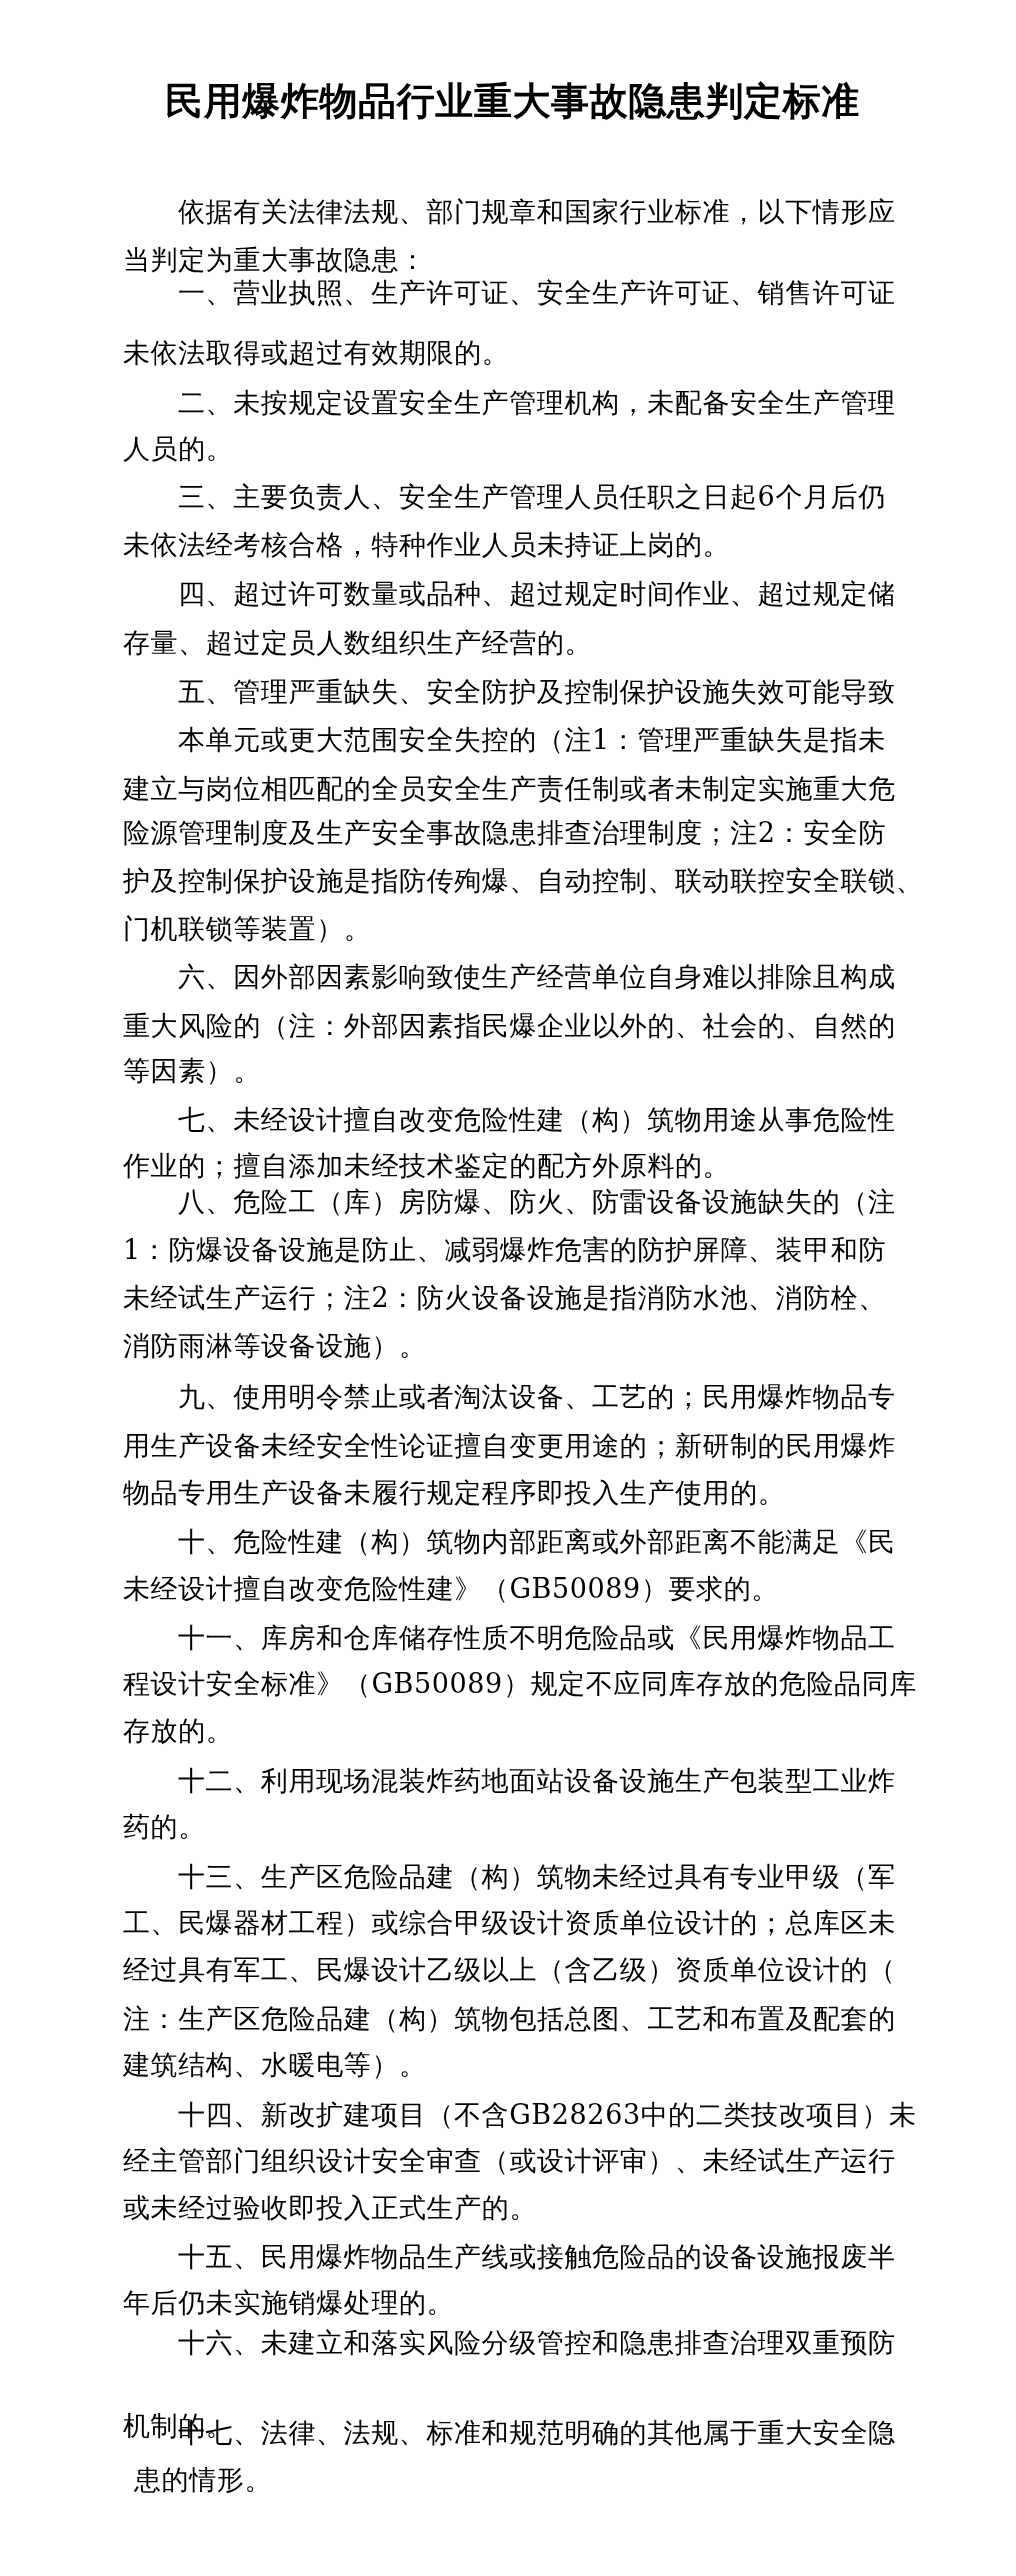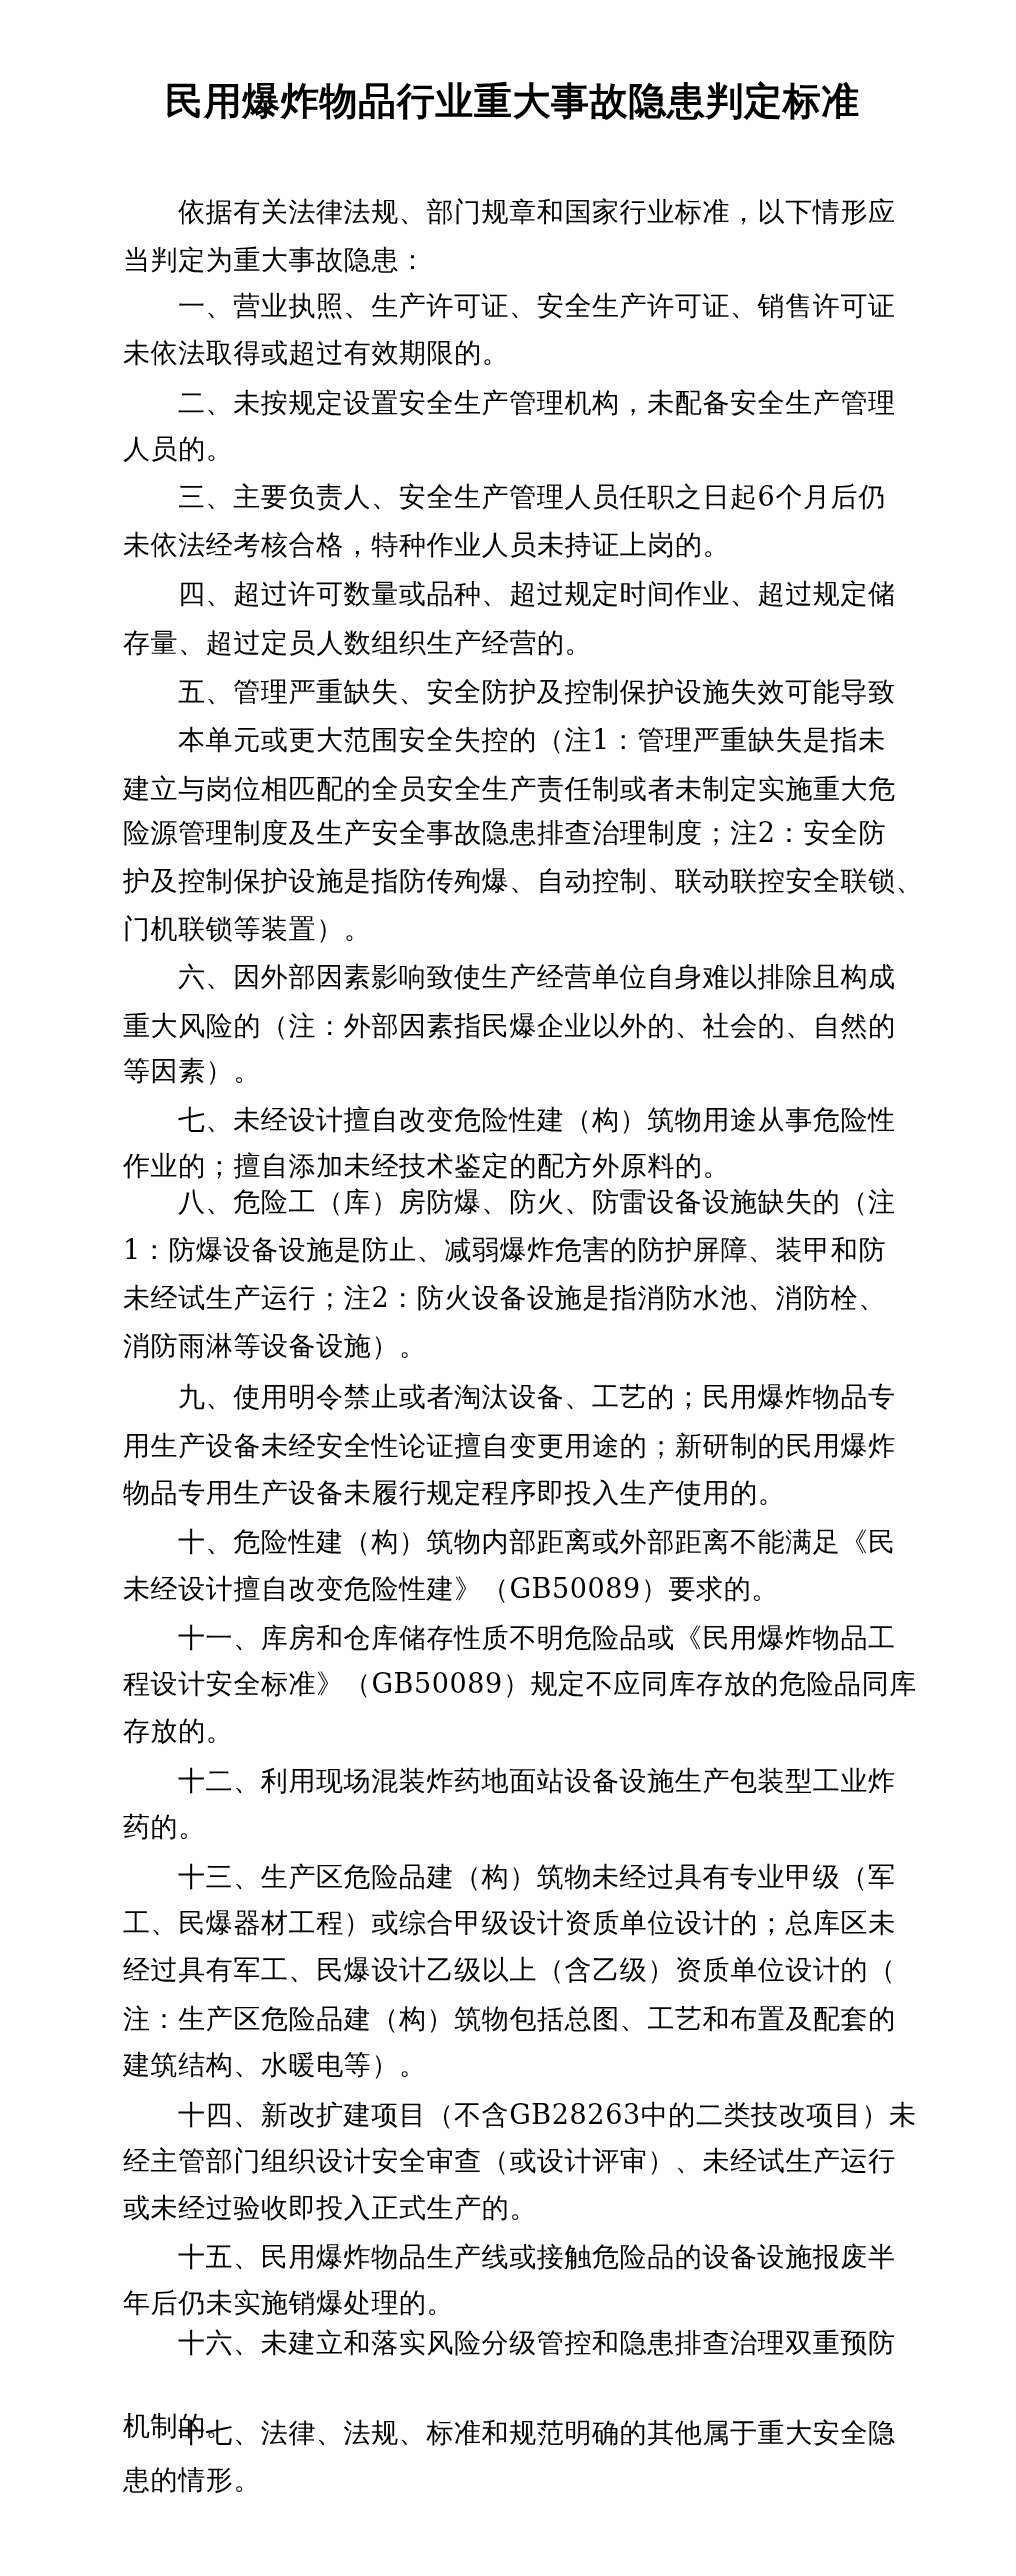--- a/index.html
+++ b/index.html
@@ -51,21 +51,21 @@
   }
 </style>
 </head>
 <body>
 
 <div class="page">
   <div class="title">民用爆炸物品行业重大事故隐患判定标准</div>
   <div id="body-lines">
       <div class="line indent" style="top: 197px;">依据有关法律法规、部门规章和国家行业标准，以下情形应</div>
       <div class="line" style="top: 245px;">当判定为重大事故隐患：</div>
-      <div class="line indent" style="top: 291px;">一、营业执照、生产许可证、安全生产许可证、销售许可证</div>
+      <div class="line indent" style="top: 278px;">一、营业执照、生产许可证、安全生产许可证、销售许可证</div>
       <div class="line" style="top: 338px;">未依法取得或超过有效期限的。</div>
       <div class="line indent" style="top: 388px;">二、未按规定设置安全生产管理机构，未配备安全生产管理</div>
       <div class="line" style="top: 434px;">人员的。</div>
       <div class="line indent" style="top: 482px;">三、主要负责人、安全生产管理人员任职之日起6个月后仍</div>
       <div class="line" style="top: 530px;">未依法经考核合格，特种作业人员未持证上岗的。</div>
       <div class="line indent" style="top: 579px;">四、超过许可数量或品种、超过规定时间作业、超过规定储</div>
       <div class="line" style="top: 628px;">存量、超过定员人数组织生产经营的。</div>
       <div class="line indent" style="top: 677px;">五、管理严重缺失、安全防护及控制保护设施失效可能导致</div>
       <div class="line indent" style="top: 725px;">本单元或更大范围安全失控的（注1：管理严重缺失是指未</div>
       <div class="line" style="top: 774px;">建立与岗位相匹配的全员安全生产责任制或者未制定实施重大危</div>
@@ -97,16 +97,16 @@
       <div class="line" style="top: 2004px;">注：生产区危险品建（构）筑物包括总图、工艺和布置及配套的</div>
       <div class="line" style="top: 2050px;">建筑结构、水暖电等）。</div>
       <div class="line indent" style="top: 2100px;">十四、新改扩建项目（不含GB28263中的二类技改项目）未</div>
       <div class="line" style="top: 2146px;">经主管部门组织设计安全审查（或设计评审）、未经试生产运行</div>
       <div class="line" style="top: 2193px;">或未经过验收即投入正式生产的。</div>
       <div class="line indent" style="top: 2242px;">十五、民用爆炸物品生产线或接触危险品的设备设施报废半</div>
       <div class="line" style="top: 2288px;">年后仍未实施销爆处理的。</div>
       <div class="line indent" style="top: 2328px;">十六、未建立和落实风险分级管控和隐患排查治理双重预防</div>
       <div class="line" style="top: 2375px; margin-top: 36px;">机制的。</div>
       <div class="line indent" style="top: 2418px;">十七、法律、法规、标准和规范明确的其他属于重大安全隐</div>
-      <div class="line" style="top: 2465px;">患的情形。</div>
+      <div class="line" style="top: 2465px; margin-left: 11px;">患的情形。</div>
     </div>
 </div>
 
 
 </body></html>

